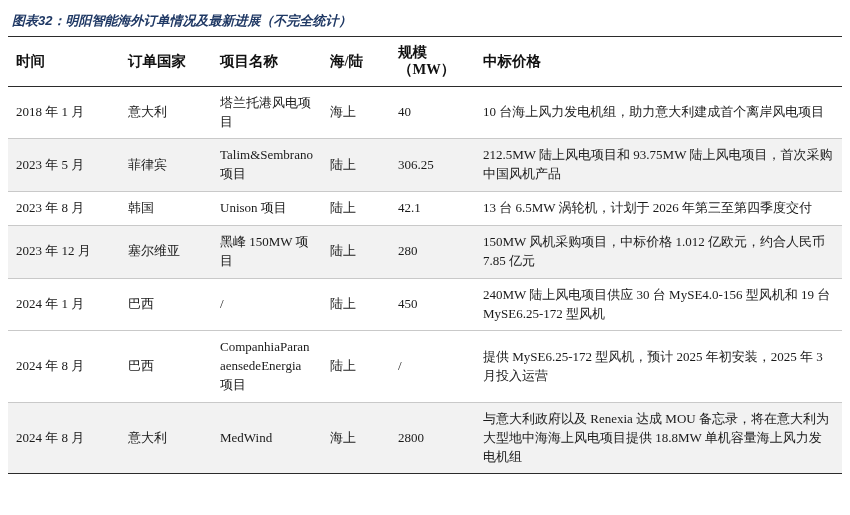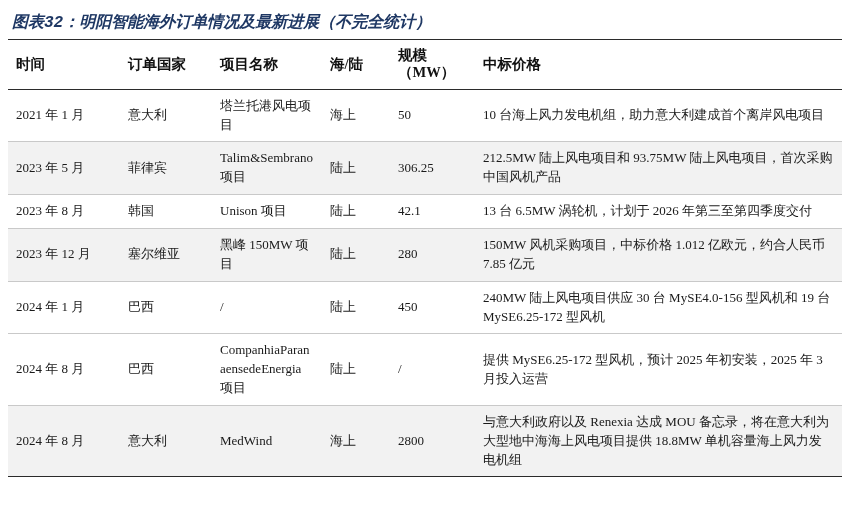--- a/index.html
+++ b/index.html
@@ -15,22 +15,22 @@
     overflow: hidden;
   }
   .page {
     position: relative;
     width: 850px;
     height: 515px;
     box-sizing: border-box;
     padding: 10px 8px 0 8px;
   }
   .caption {
-    font-family: Liberation Mono, monospace;
-    font-size: 16px;
+    font-family: Liberation Sans, sans-serif;
+    font-size: 13px;
     font-weight: bold;
     font-style: italic;
     color: #1f3864;
     padding: 2px 0 6px 4px;
     letter-spacing: 0;
     white-space: nowrap;
   }
   table.main {
     width: 834px;
     border-collapse: collapse;
@@ -102,25 +102,25 @@
         <th>海/陆</th>
         <th class="two-line">
           <div>规模</div>
           <div>（MW）</div>
         </th>
         <th>中标价格</th>
       </tr>
     </thead>
     <tbody>
       <tr>
-        <td>2021 年 1 月</td>
+        <td>2018 年 1 月</td>
         <td>意大利</td>
         <td>塔兰托港风电项目</td>
         <td>海上</td>
-        <td>50</td>
+        <td>40</td>
         <td class="detail">10 台海上风力发电机组，助力意大利建成首个离岸风电项目</td>
       </tr>
       <tr class="shaded">
         <td>2023 年 5 月</td>
         <td>菲律宾</td>
         <td>Talim&amp;Sembrano 项目</td>
         <td>陆上</td>
         <td>306.25</td>
         <td class="detail">212.5MW 陆上风电项目和 93.75MW 陆上风电项目，首次采购中国风机产品</td>
       </tr>

